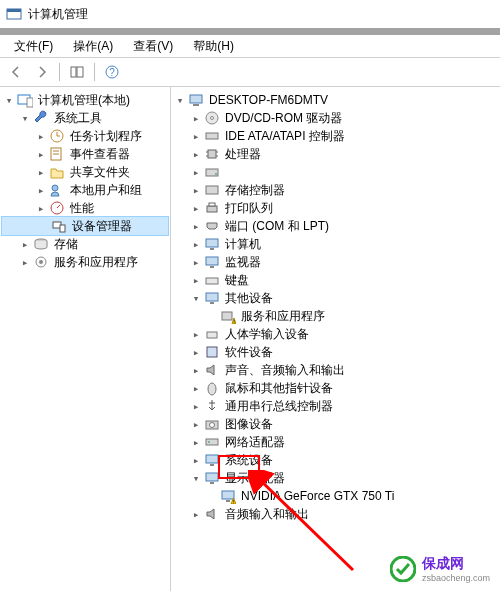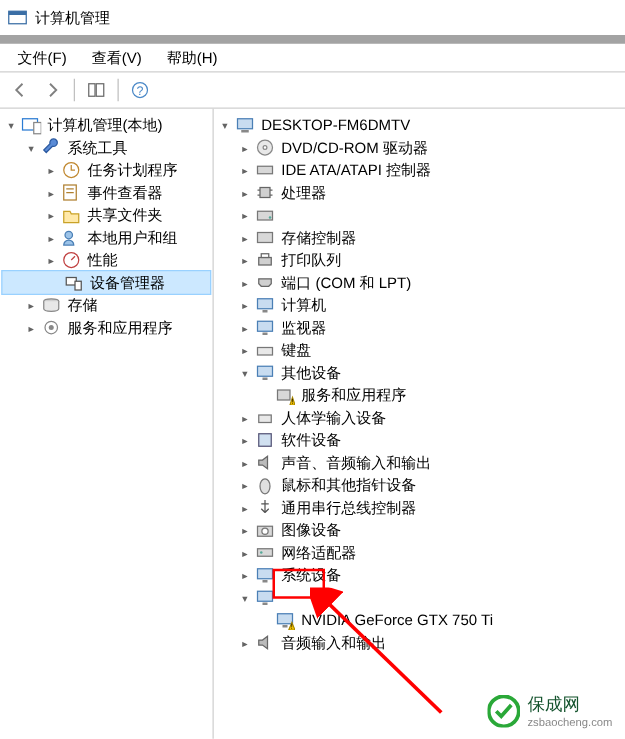--- a/index.html
+++ b/index.html
@@ -22,37 +22,38 @@
 .indent{display:inline-block;height:1px}
 .ind0{width:0}
 .ind1{width:16px}
 .ind2{width:32px}
 
 svg{display:block}
 
 .red-box{position:absolute;border:2px solid #ff0000;pointer-events:none}
 .arrow{position:absolute;pointer-events:none}
 .watermark{position:absolute;right:6px;bottom:6px;display:flex;align-items:center;gap:6px;background:rgba(255,255,255,0.9);padding:2px 4px}
-.watermark .wm-text{color:#14532d;font-size:14px;font-weight:normal}
+.watermark .wm-text{color:#6d28d9;font-size:14px;font-weight:bold}
 </style>
 </head>
 <body>
 
 <div class="title-bar">
   <span class="icon">
     <svg width="16" height="16">
         <rect x="1" y="3" width="14" height="10" fill="#fff" stroke="#3a6ea5"></rect>
         <rect x="1" y="3" width="14" height="3" fill="#3a6ea5"></rect>
       </svg>
   </span>
   <span>计算机管理</span>
 </div>
 
 <div class="menu-bar">
   <div class="menu-item"><span>文件(F)</span></div>
+  <div class="menu-item"><span>操作(A)</span></div>
   <div class="menu-item"><span>查看(V)</span></div>
   <div class="menu-item"><span>帮助(H)</span></div>
 </div>
 
 <div class="toolbar">
   <div class="tool-btn">
       <svg width="14" height="14">
         <path d="M9 2 L4 7 L9 12" stroke="#808080" fill="none" stroke-width="1.5"></path>
       </svg>
     </div>
@@ -419,20 +420,21 @@
       </div>
     <div class="tree-row">
         <span class="indent ind1"></span>
         <span class="tree-expander">▾</span>
         <span class="tree-icon">
           <svg width="16" height="16">
             <rect x="2" y="3" width="12" height="8" fill="#c8dcf0" stroke="#4a7fb5"></rect>
             <rect x="6" y="12" width="4" height="2" fill="#888"></rect>
           </svg>
         </span>
+        <span class="tree-label">显示适配器</span>
       </div>
     <div class="tree-row">
         <span class="indent ind2"></span>
         <span class="tree-expander blank">▸</span>
         <span class="tree-icon">
           <svg width="16" height="16">
             <rect x="2" y="3" width="12" height="8" fill="#c8dcf0" stroke="#4a7fb5"></rect>
             <rect x="6" y="12" width="4" height="2" fill="#888"></rect>
             <polygon points="11,16 16,16 13.5,10" fill="#ffcc00" stroke="#aa8800"></polygon>
             <text x="13.5" y="15.5" font-size="6" text-anchor="middle">!</text>

